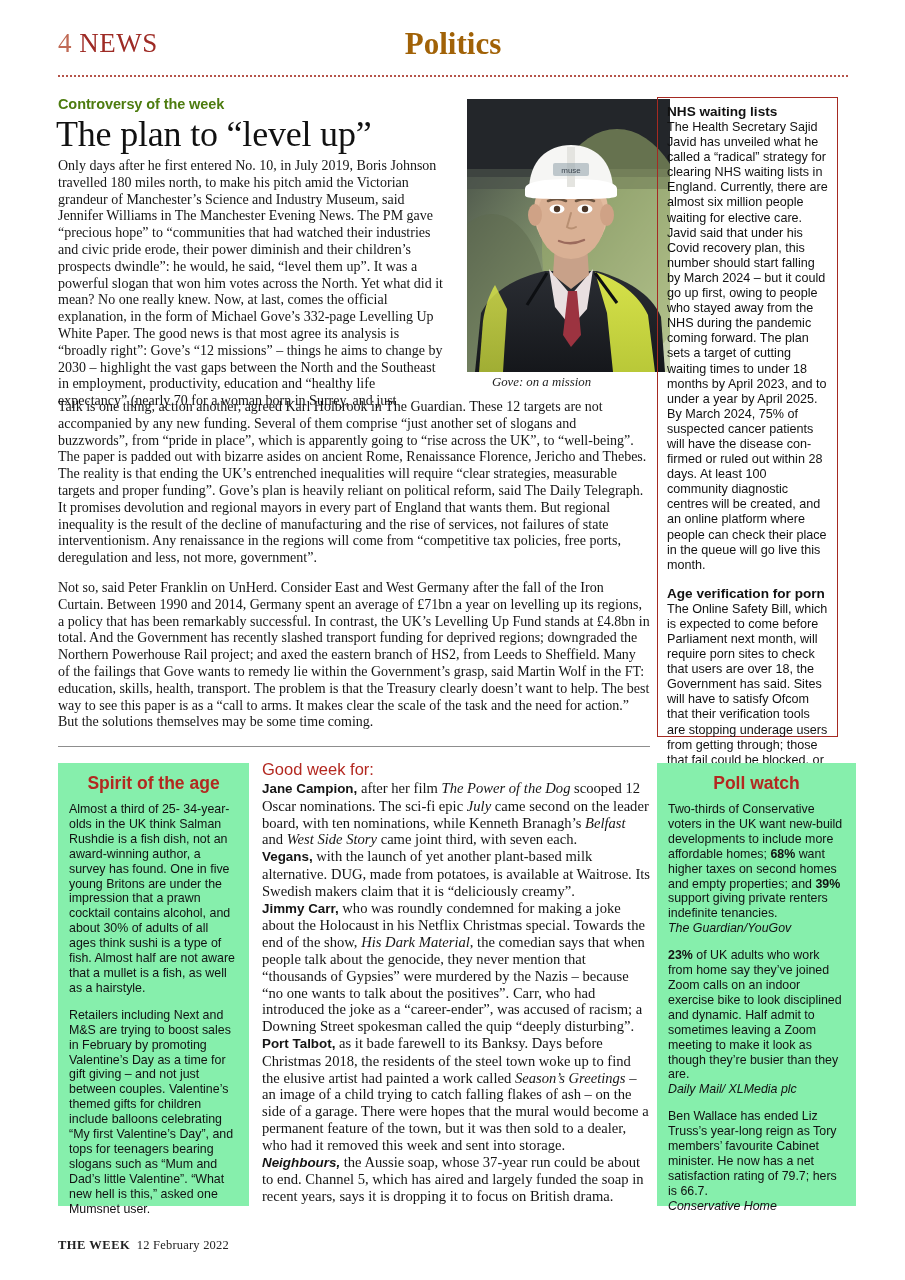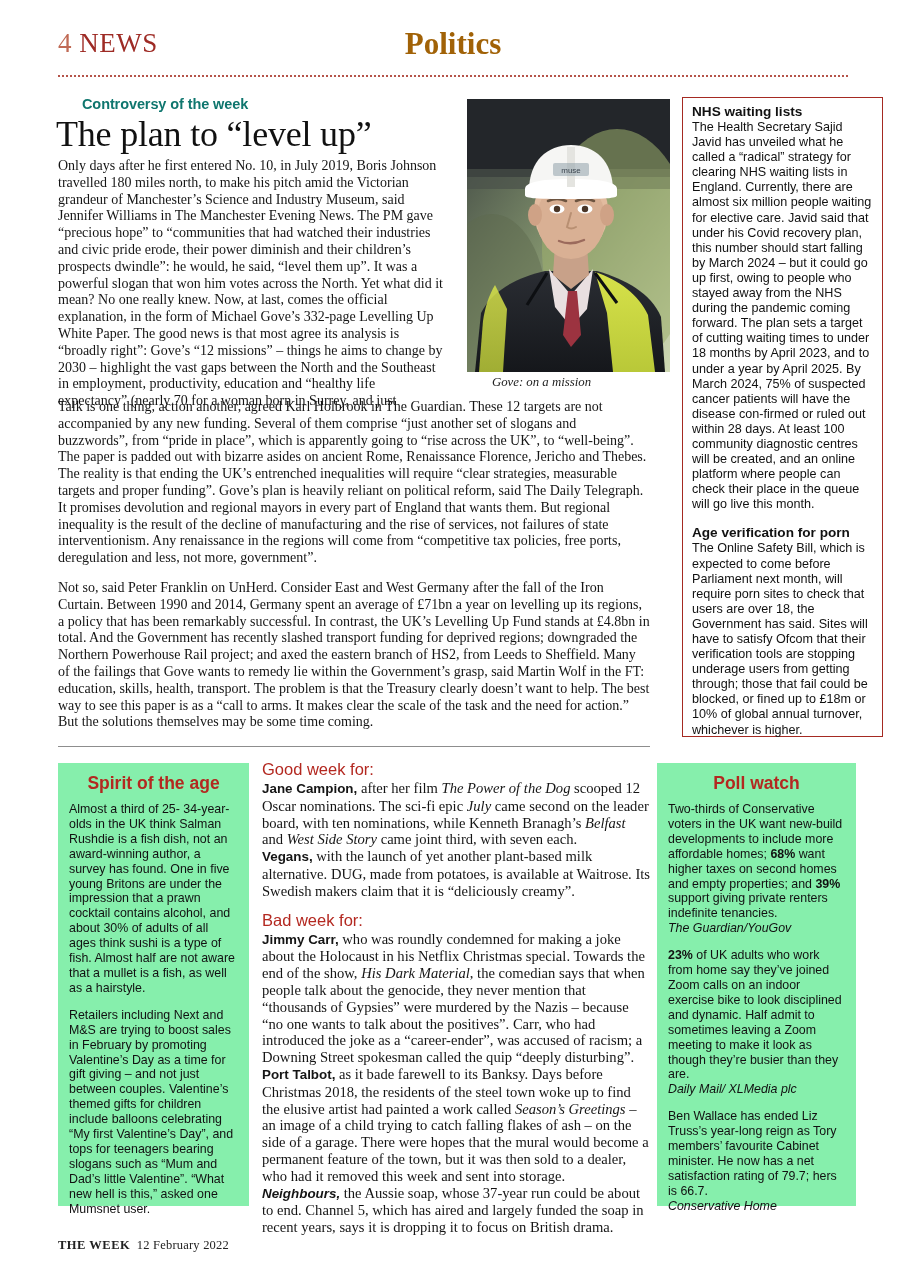--- a/index.html
+++ b/index.html
@@ -63,23 +63,22 @@
   }
 
   
   .kicker {
     position: absolute;
     left: 58px;
     top: 96px;
     font-family: "Liberation Sans", sans-serif;
     font-weight: bold;
     font-size: 14.5px;
-    color: #0f766e;
+    color: #4d7c0f;
     letter-spacing: -0.1px;
-    margin-left: 24px;
   }
   .headline {
     position: absolute;
     left: 56px;
     top: 113px;
     font-family: "Liberation Serif", serif;
     font-size: 36px;
     line-height: 42px;
     color: #111;
     letter-spacing: -0.2px;
@@ -135,23 +134,23 @@
     position: absolute;
     left: 58px;
     top: 746px;
     width: 592px;
     border-top: 1px solid #8d8d8d;
   }
 
   
   .news-box {
     position: absolute;
-    left: 682px;
+    left: 657px;
     top: 97px;
-    width: 201px;
+    width: 181px;
     height: 640px;
     border: 1.5px solid #a52a22;
     box-sizing: border-box;
     padding: 6px 9px 20px 9px;
   }
   .news-box .nb-inner {
     font-family: "Liberation Sans", sans-serif;
     font-size: 12.6px;
     line-height: 15.1px;
     color: #111;
@@ -373,21 +372,20 @@
       <p><span>Ben Wallace has ended Liz Truss’s year-long reign as Tory members’ favourite Cabinet minister. He now has a net satisfaction rating of 79.7; hers is 66.7.</span><br><span class="src">Conservative Home</span></p>
     </div>
   </div>
 
   <div class="week-col">
     <div class="week-head">Good week for:</div>
     <div id="good-week-list">
         <p class="week-entry"><span class="lead">Jane Campion,</span><span> after her film <i>The Power of the Dog</i> scooped 12 Oscar nominations. The sci-fi epic <i>July</i> came second on the leader board, with ten nominations, while Kenneth Branagh’s <i>Belfast</i> and <i>West Side Story</i> came joint third, with seven each.</span></p>
         <p class="week-entry"><span class="lead">Vegans,</span><span> with the launch of yet another plant-based milk alternative. DUG, made from potatoes, is available at Waitrose. Its Swedish makers claim that it is “deliciously creamy”.</span></p>
       </div>
-    <div class="week-head bad">Bad week for:</div>
     <div id="bad-week-list">
         <p class="week-entry"><span class="lead">Jimmy Carr,</span><span> who was roundly condemned for making a joke about the Holocaust in his Netflix Christmas special. Towards the end of the show, <i>His Dark Material</i>, the comedian says that when people talk about the genocide, they never mention that “thousands of Gypsies” were murdered by the Nazis – because “no one wants to talk about the positives”. Carr, who had introduced the joke as a “career-ender”, was accused of racism; a Downing Street spokesman called the quip “deeply disturbing”.</span></p>
         <p class="week-entry"><span class="lead">Port Talbot,</span><span> as it bade farewell to its Banksy. Days before Christmas 2018, the residents of the steel town woke up to find the elusive artist had painted a work called <i>Season’s Greetings</i> – an image of a child trying to catch falling flakes of ash – on the side of a garage. There were hopes that the mural would become a permanent feature of the town, but it was then sold to a dealer, who had it removed this week and sent into storage.</span></p>
         <p class="week-entry"><span class="lead ital">Neighbours,</span><span> the Aussie soap, whose 37-year run could be about to end. Channel 5, which has aired and largely funded the soap in recent years, says it is dropping it to focus on British drama.</span></p>
       </div>
   </div>
 
   <div class="footer">
     <span class="brand">THE WEEK</span>&nbsp;
     <span>12 February 2022</span>

